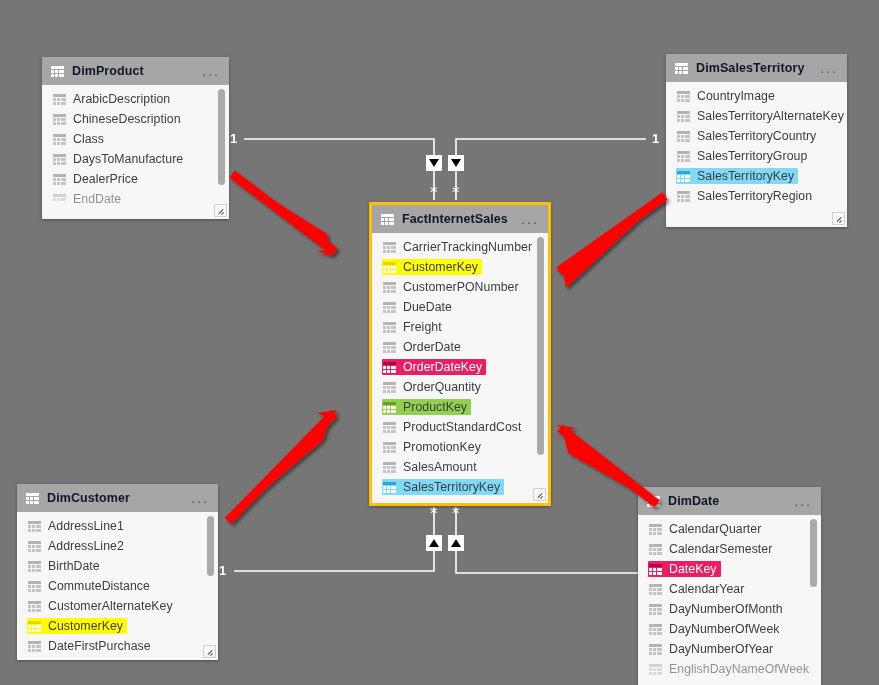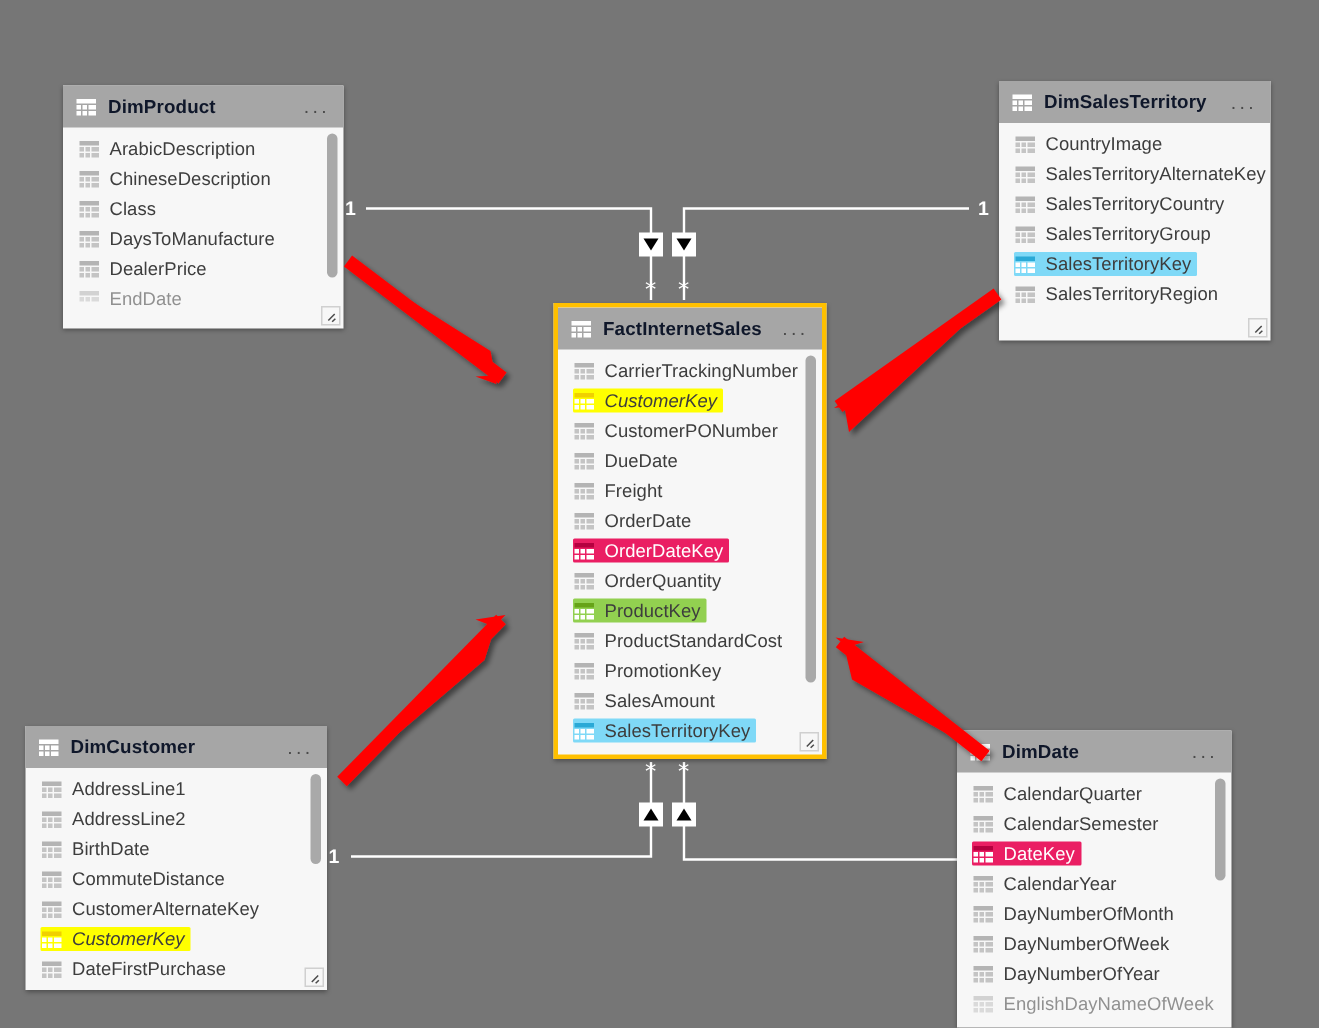--- a/index.html
+++ b/index.html
@@ -95,21 +95,21 @@
     padding: 1px 4px 1px 1px;
     border-radius: 1px;
   }
   .field-name {
     font-size: 12.3px;
     color: #3d3d3d;
     margin-left: 7px;
     white-space: nowrap;
     letter-spacing: .05px;
   }
-  .field.hl-yellow  .field-chip { background: #ffff00; font-style: italic; }
+  .field.hl-yellow  .field-chip { background: #ffff00; }
   .field.hl-green   .field-chip { background: #92d050; }
   .field.hl-cyan    .field-chip { background: #7fd9f7; }
   .field.hl-pink    .field-chip { background: #ea1e63; }
   .field.hl-pink .field-name { color: #ffffff; }
   .field.hl-yellow .tbl-icon i { background: #ffffff; }
   .field.hl-yellow .tbl-icon .bar { background: #f0d000; }
   .field.hl-green  .tbl-icon i { background: #ffffff; }
   .field.hl-green  .tbl-icon .bar { background: #66a318; }
   .field.hl-cyan   .tbl-icon i { background: #ffffff; }
   .field.hl-cyan   .tbl-icon .bar { background: #2aa9d6; }

